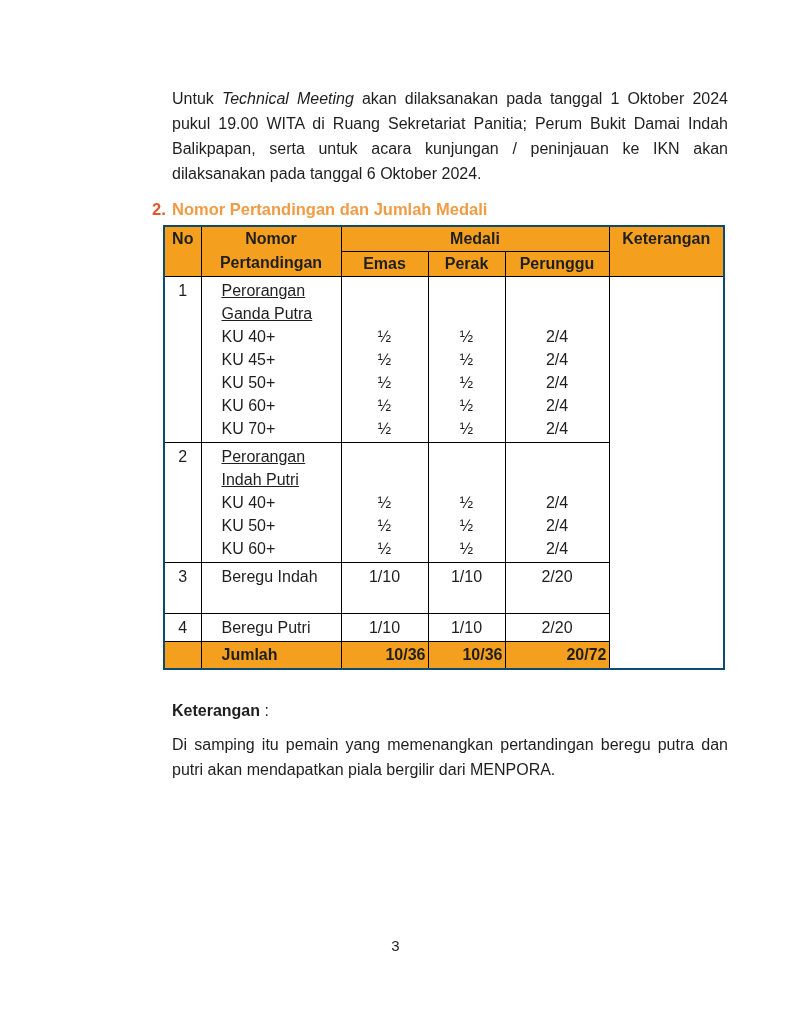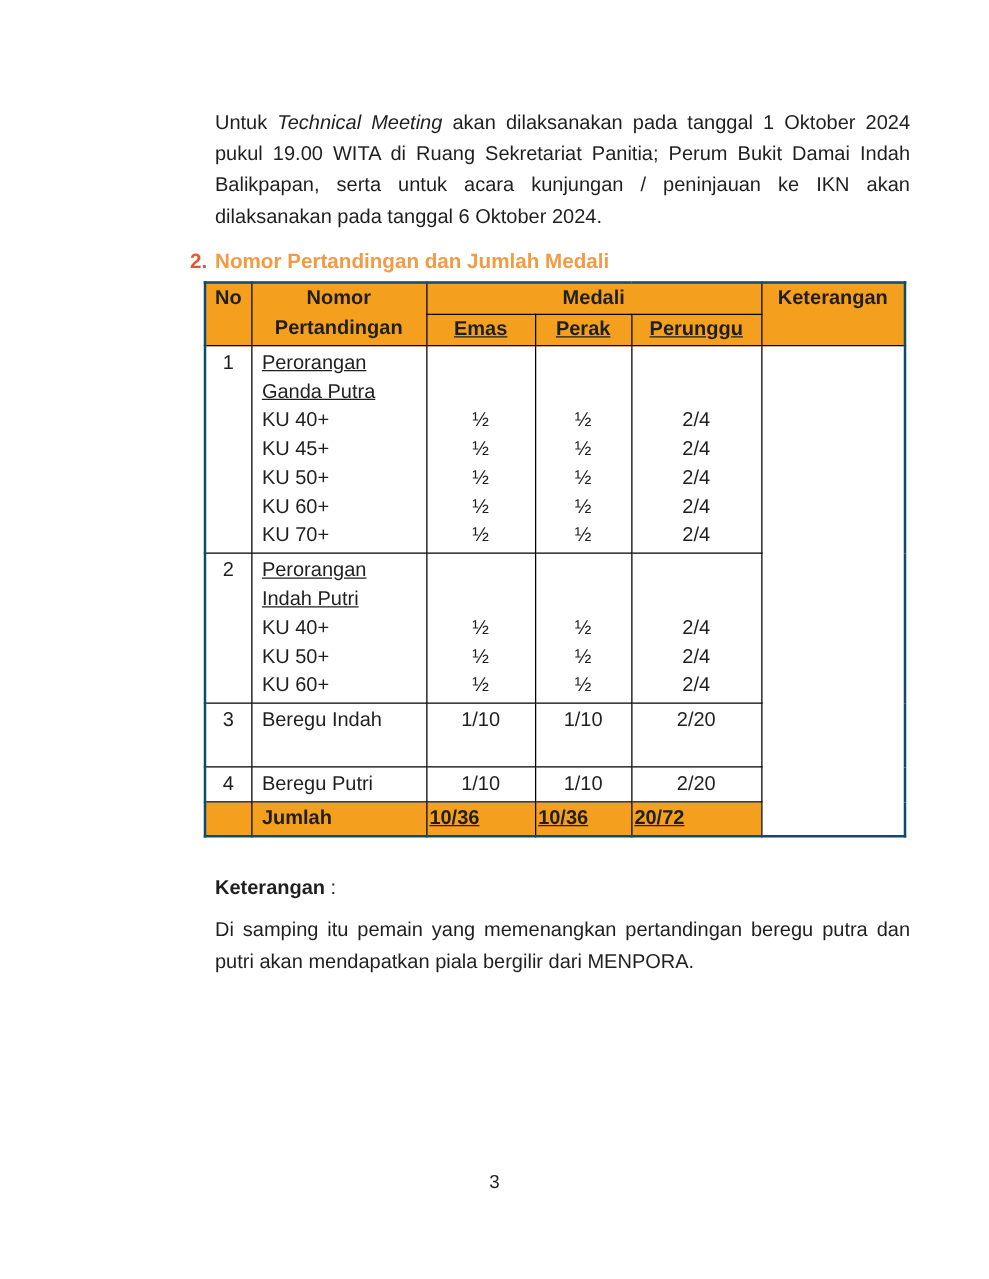--- a/index.html
+++ b/index.html
@@ -60,35 +60,35 @@
     border: 1px solid #000;
     vertical-align: top;
   }
   .medal-table thead th {
     background: var(--orange);
     font-weight: bold;
     text-align: center;
     line-height: 24px;
     padding: 0 2px;
   }
-  .medal-table thead tr.sub th { line-height: 24px; text-decoration: underline; }
+  .medal-table thead tr.sub th { line-height: 24px; }
   .medal-table td { padding: 2px 2px; }
-  .medal-table td.cell-event { padding-left: 8px; padding-right: 4px; text-align: left; }
+  .medal-table td.cell-event { padding-left: 20px; padding-right: 4px; text-align: left; }
   .medal-table td.cell-no { text-align: center; }
   .medal-table td.cell-val { text-align: center; }
   .line { height: 23px; line-height: 23px; white-space: nowrap; overflow: visible; }
   .line.u { text-decoration: underline; }
   tr.total-row td {
     background: var(--orange);
     font-weight: bold;
     height: 26px;
     line-height: 22px;
   }
   tr.total-row td.cell-event { text-align: left; }
-  tr.total-row td.cell-val { text-align: left; text-decoration: underline; }
+  tr.total-row td.cell-val { text-align: right; }
   td.notes-cell { background: #ffffff; }
 
   .keterangan-block { margin-top: 28px; }
   .keterangan-label { line-height: 25px; }
   .keterangan-label b { font-weight: bold; }
   .keterangan-block p.kp1 { margin-top: 1px; }
   .keterangan-block p.kp2 { margin-top: 9px; }
 
   .page-number {
     position: absolute;

